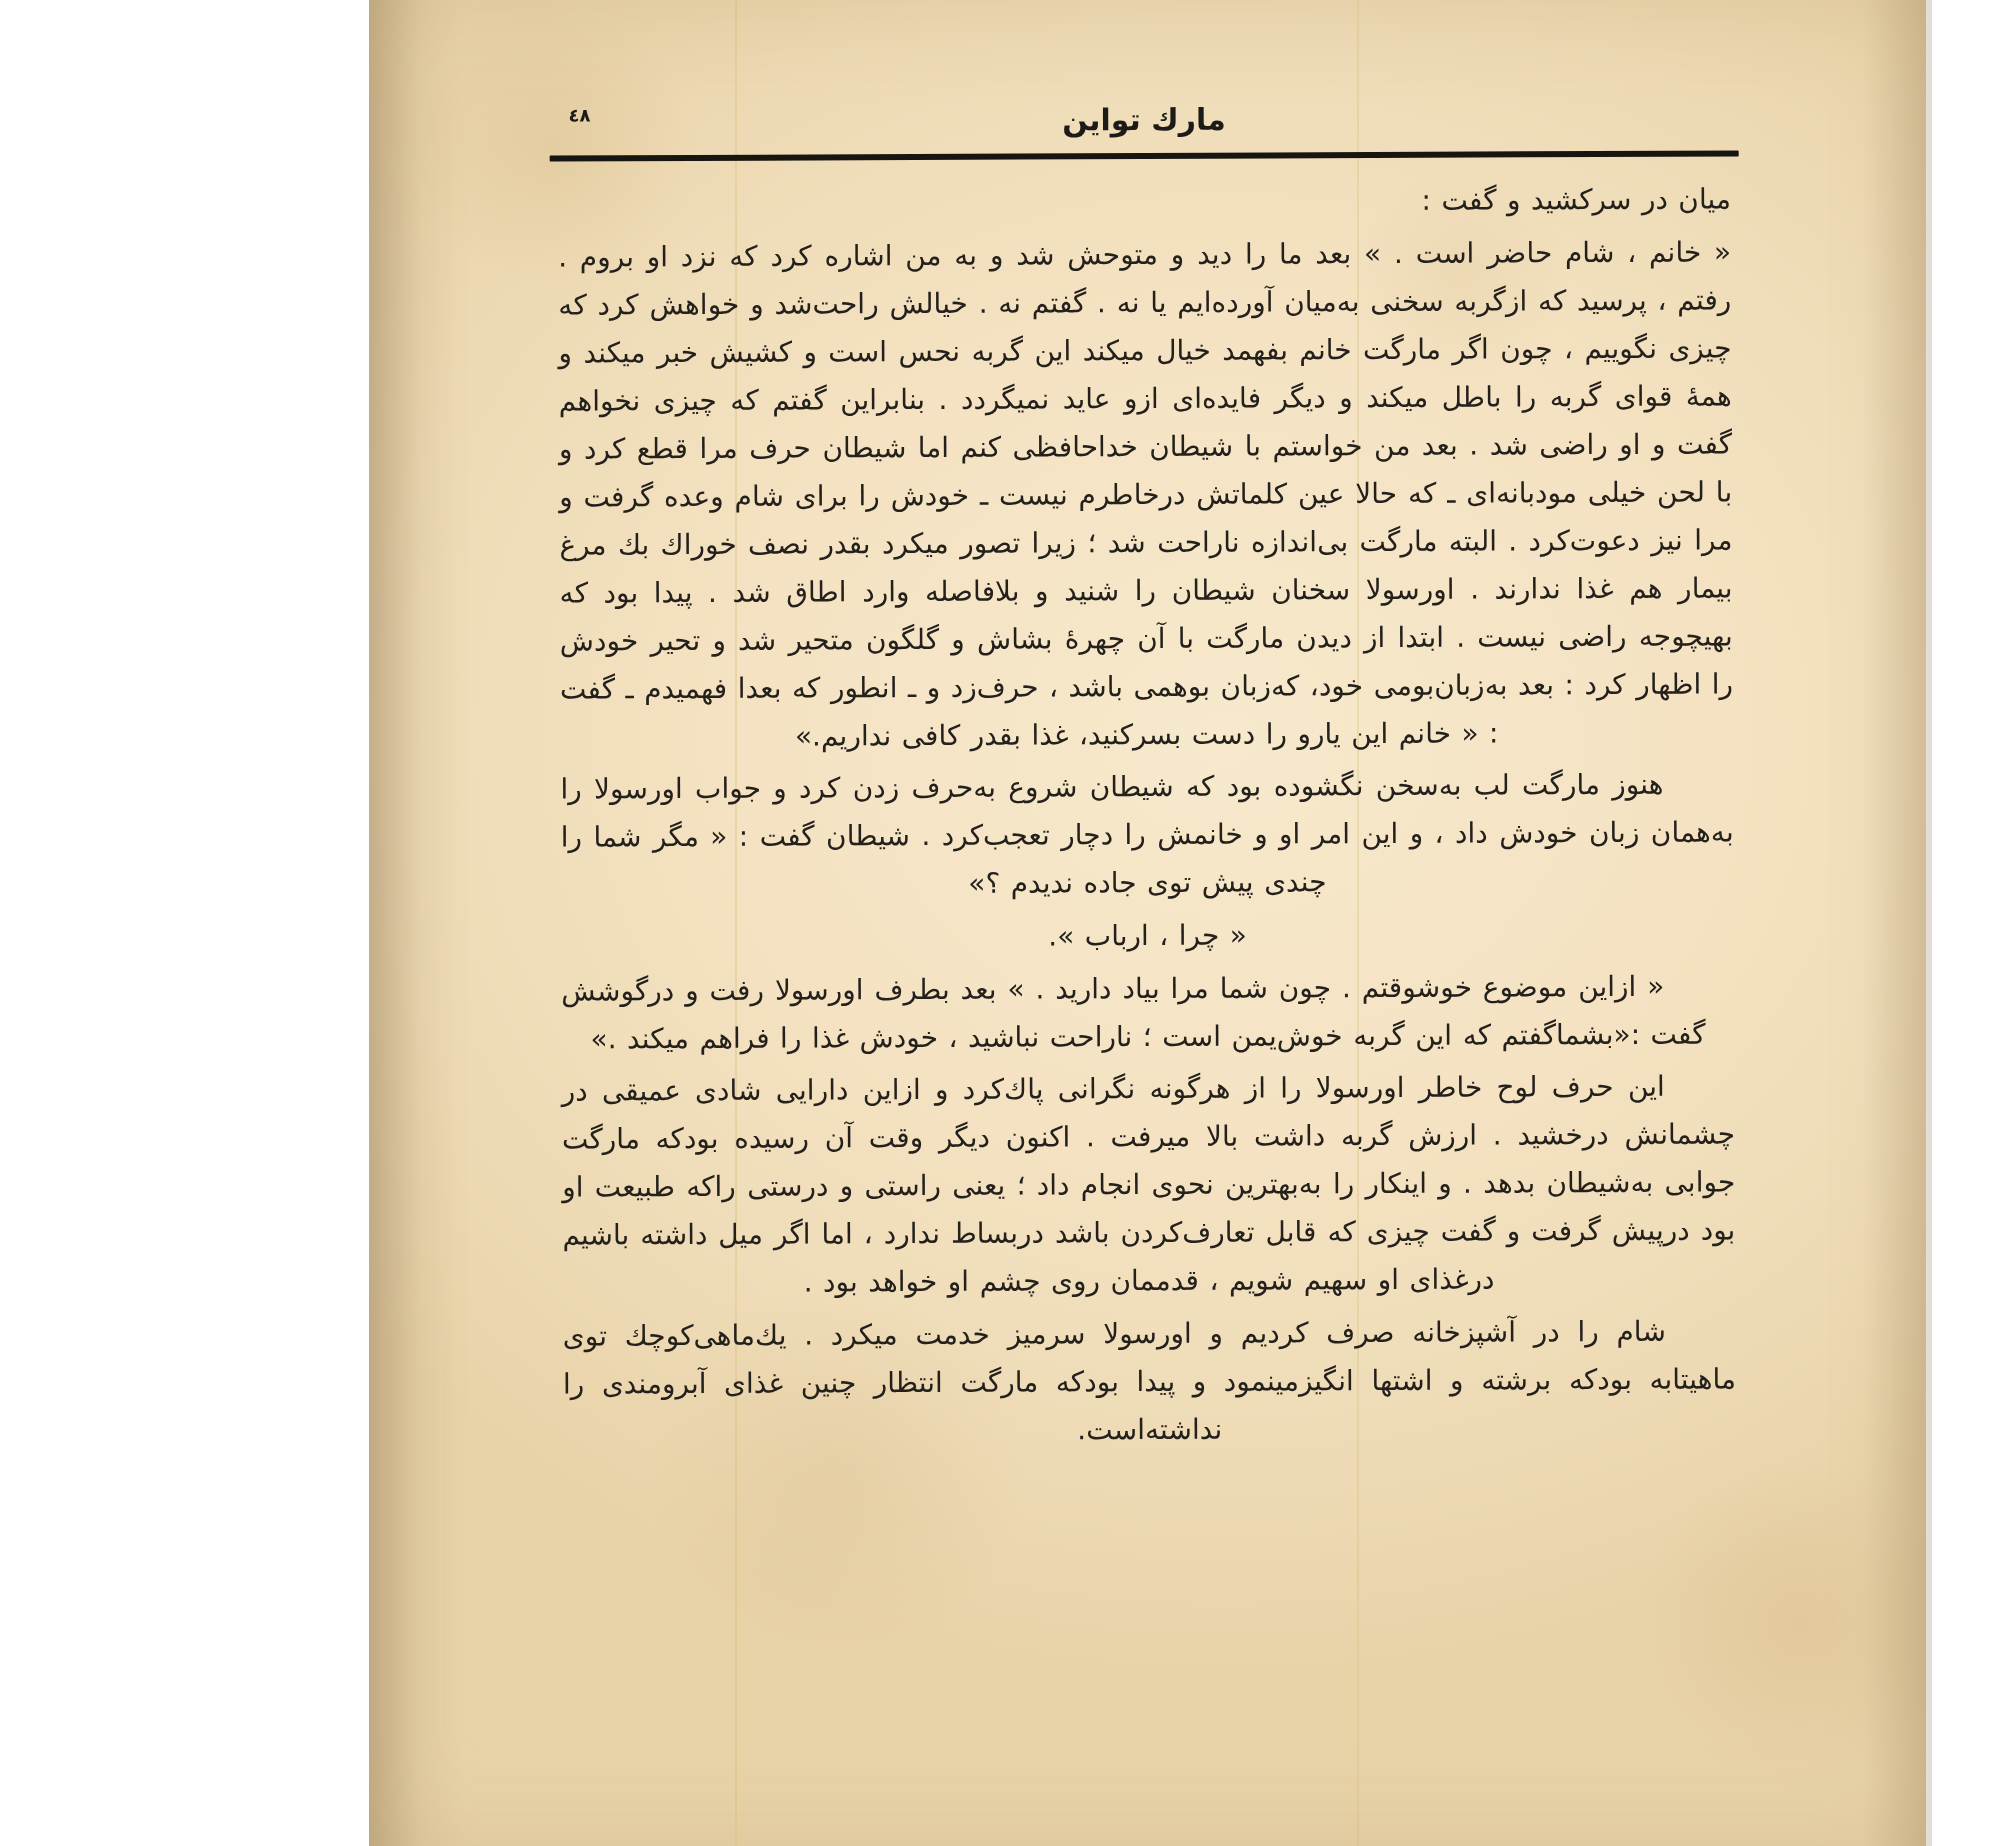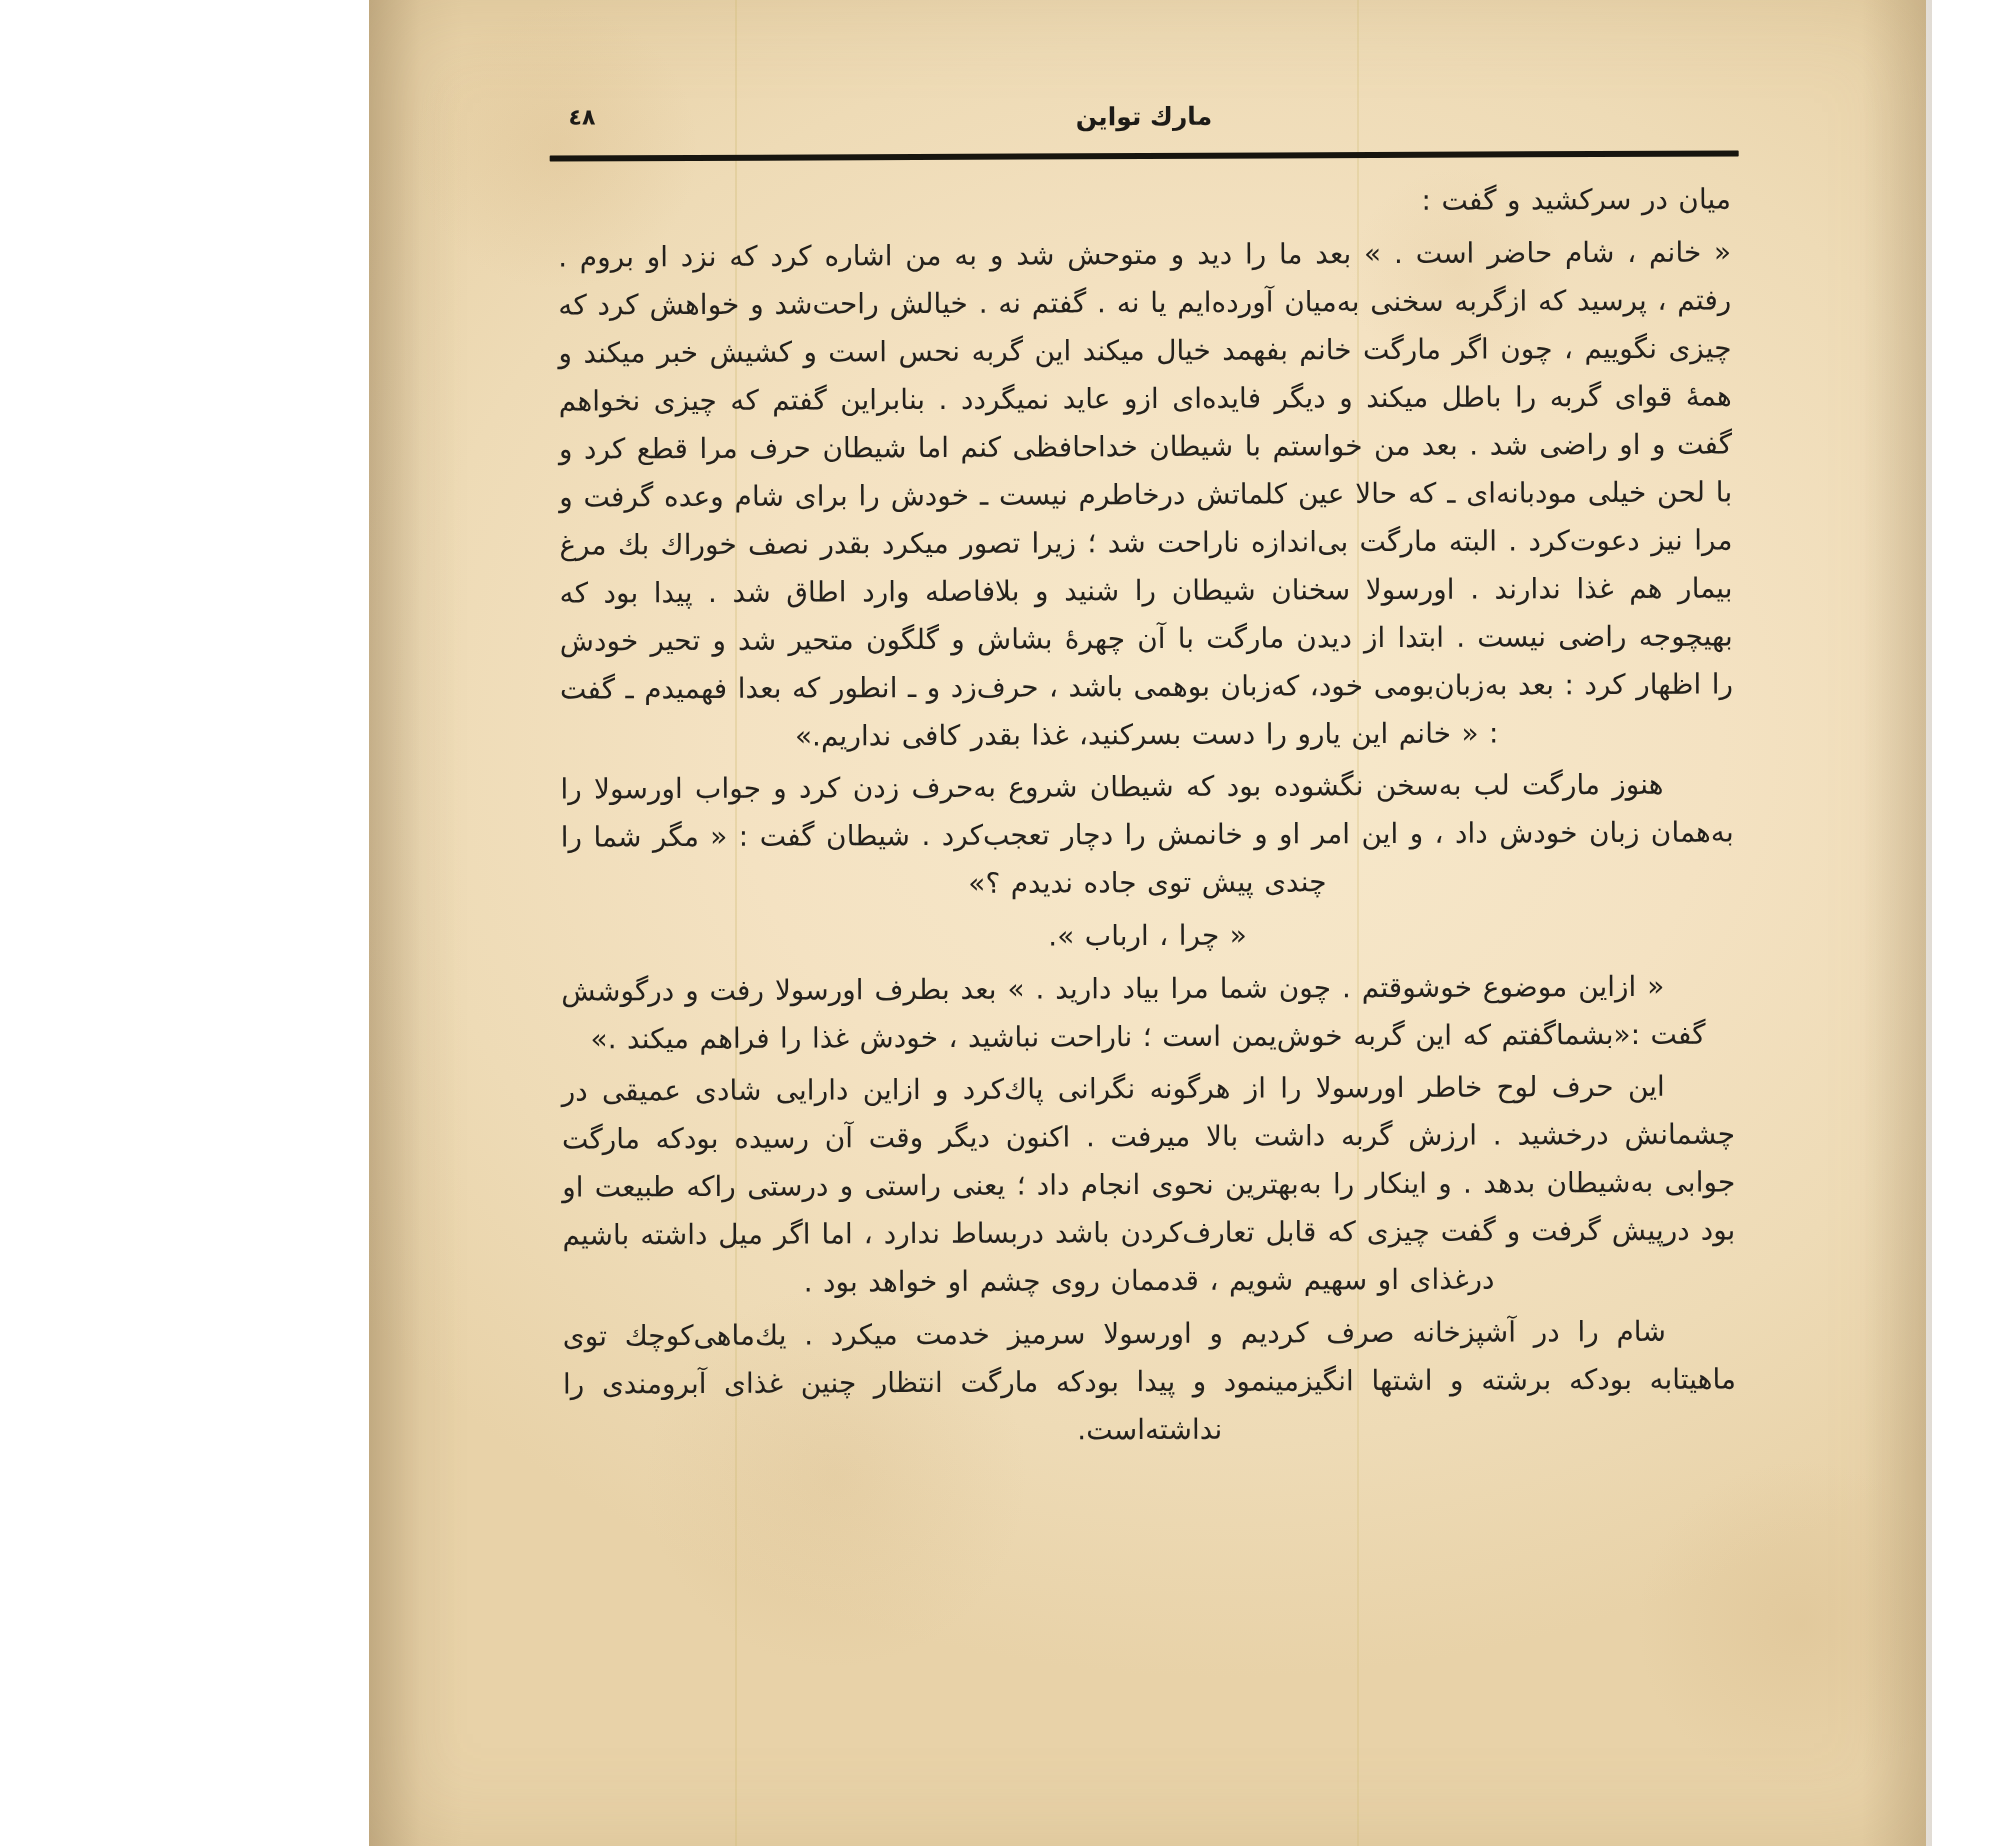--- a/index.html
+++ b/index.html
@@ -92,32 +92,32 @@
     right: 196px;
     left: 188px;
     height: 45px;
   }
   .rh-title {
     position: absolute;
     right: 50%;
     transform: translateX(50%);
     top: 0;
     font-family: "DejaVu Sans", sans-serif;
-    font-size: 25px;
+    font-size: 30px;
     font-weight: 700;
     letter-spacing: 0.8px;
     color: #1d1b17;
     white-space: nowrap;
   }
   .rh-folio {
     position: absolute;
     left: 11px;
     top: 0;
     font-family: "DejaVu Sans", sans-serif;
-    font-size: 22px;
+    font-size: 18px;
     font-weight: 700;
     color: #1d1b17;
   }
   .head-rule {
     position: absolute;
     top: 153px;
     right: 188px;
     left: 180px;
     height: 5.5px;
     background: #17150f;

